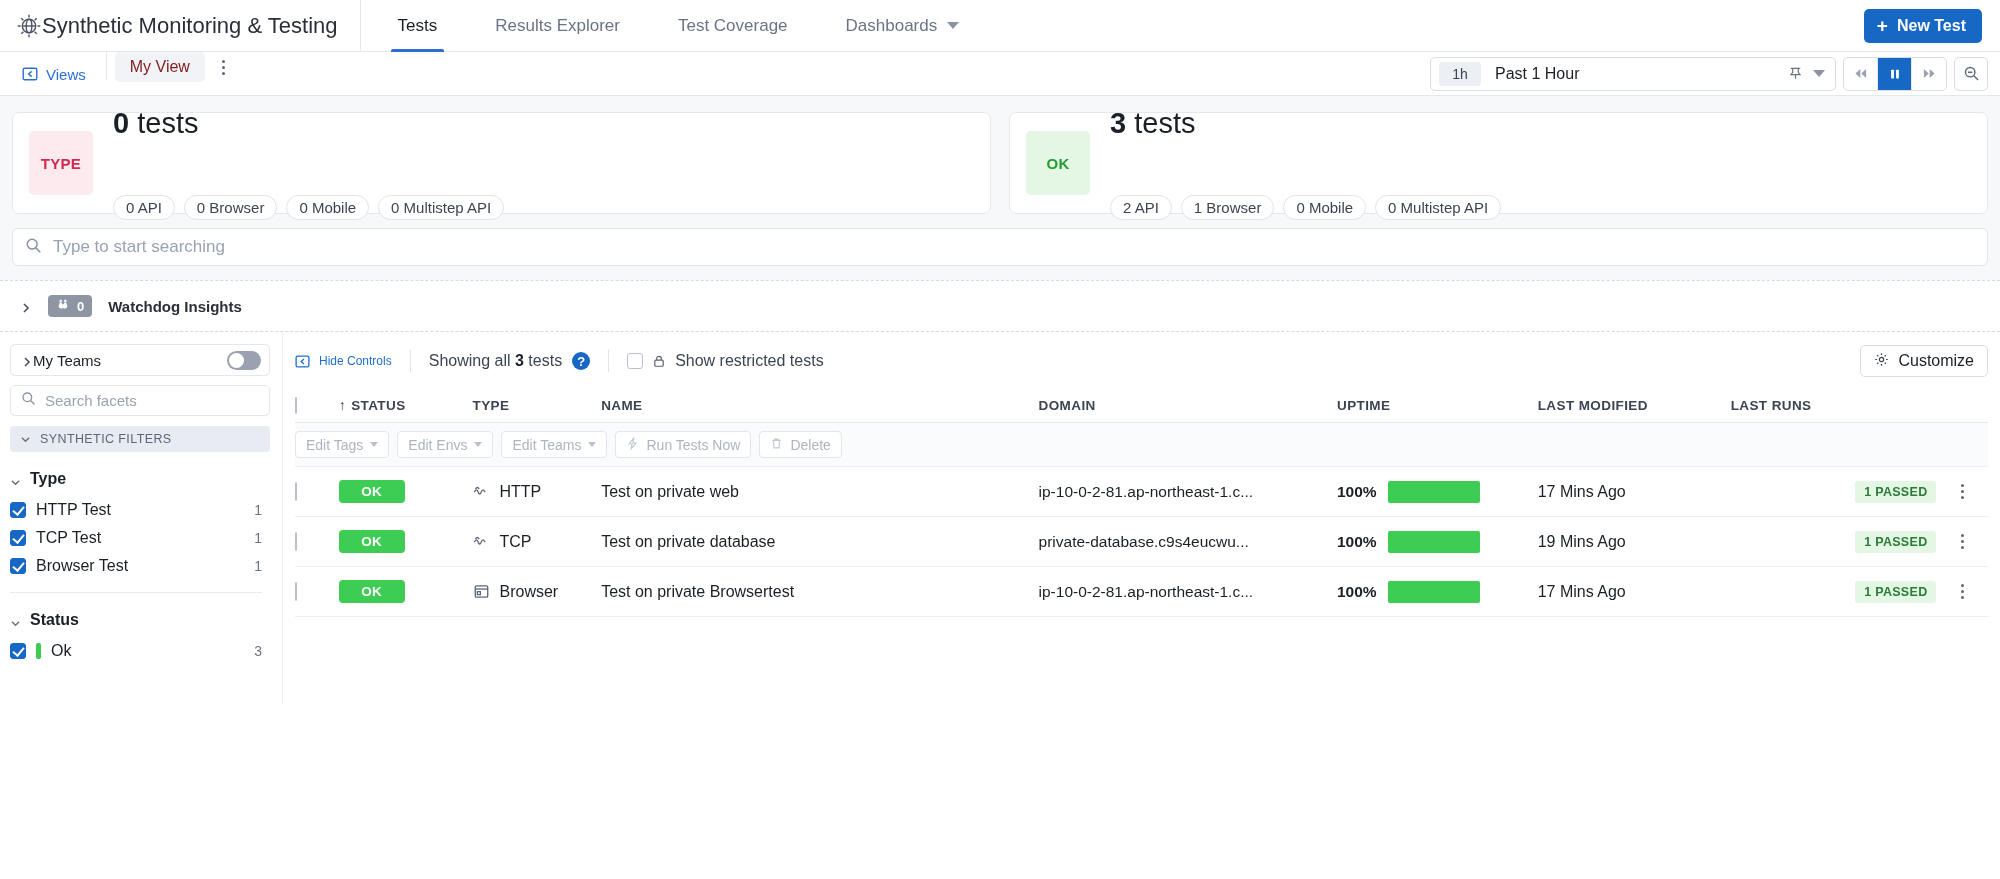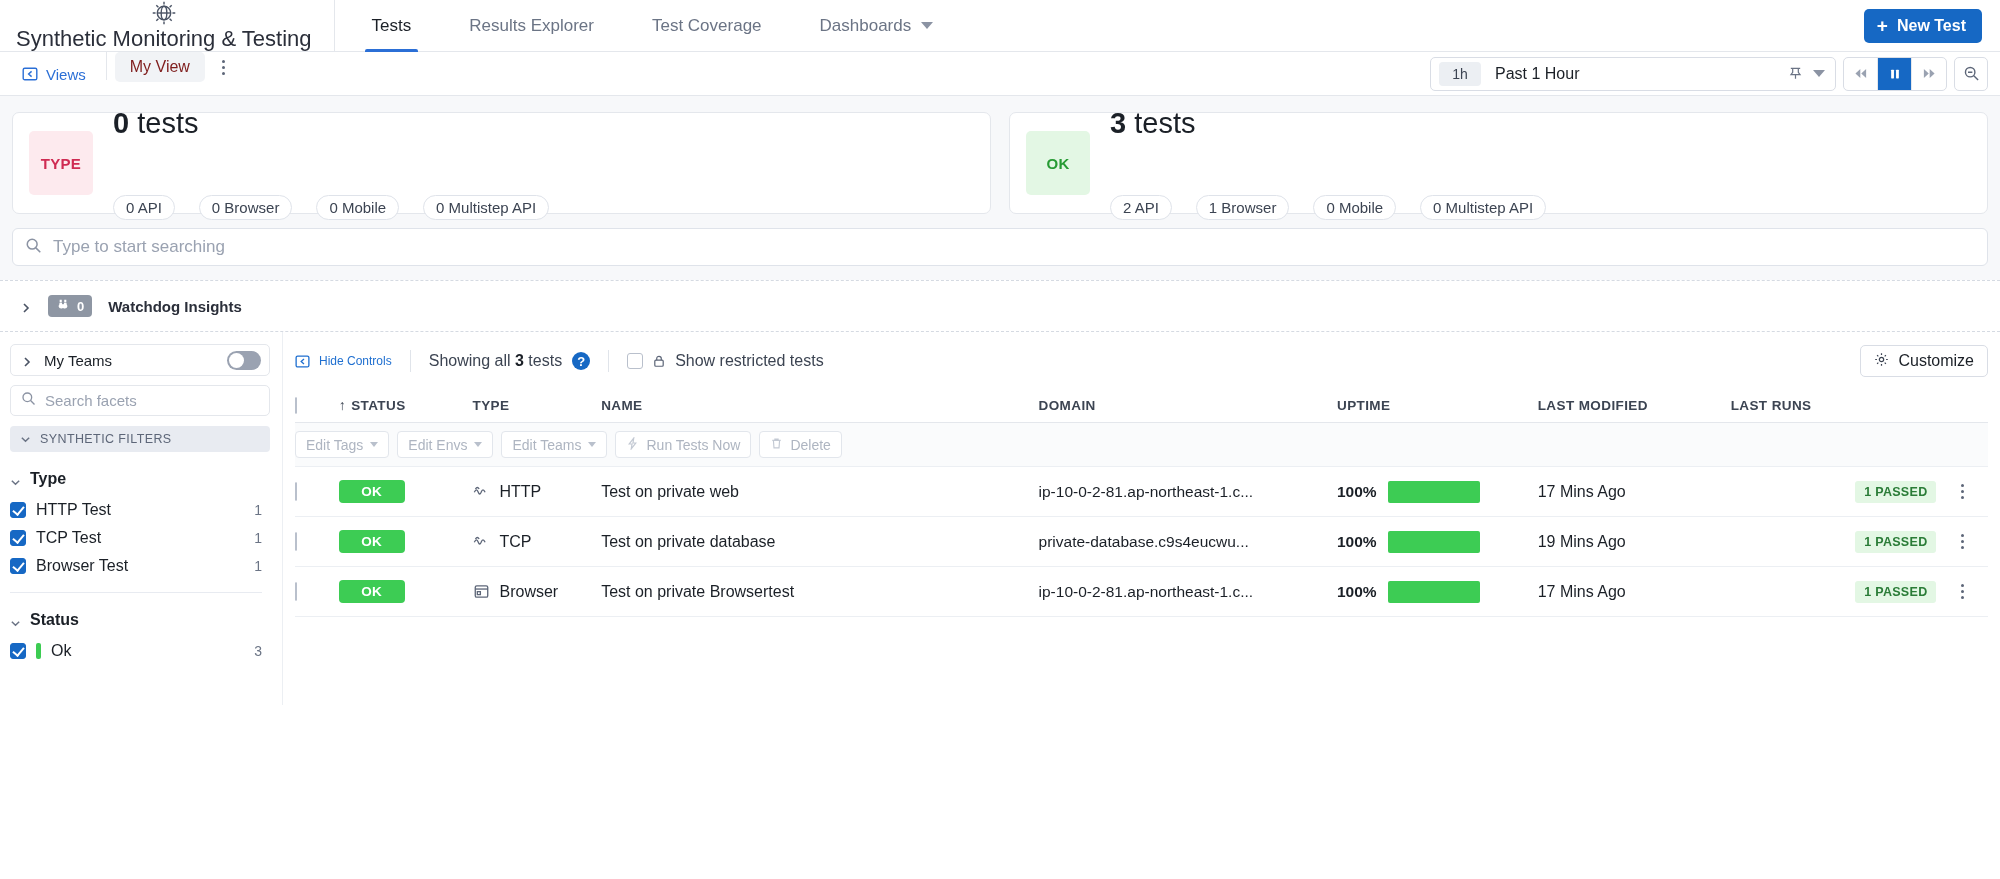--- a/index.html
+++ b/index.html
@@ -10,21 +10,21 @@
     color: #2b2f3a;
     overflow: hidden;
   }
   .app { width: 2000px; height: 879px; position: relative; background: #fff; }
 
   
   .topnav {
     height: 52px; background: #fff; border-bottom: 1px solid #e4e7ec;
     display: flex; align-items: center; padding: 0 18px 0 16px;
   }
-  .brand { display: flex; align-items: center; padding-right: 22px; flex-direction: column; }
+  .brand { display: flex; align-items: center; padding-right: 22px; }
   .brand-logo { width: 26px; height: 26px; color: #4a5364; }
   .brand-title { font-size: 22px; font-weight: 400; color: #2b2f3a; white-space: nowrap; }
   .nav-sep { width: 1px; height: 52px; background: #e4e7ec; margin-right: 8px; }
   .navtabs { display: flex; align-items: stretch; height: 52px; }
   .navtab {
     display: flex; align-items: center; height: 52px; padding: 0 29px;
     font-size: 17px; color: #6b7485; cursor: pointer; position: relative;
     white-space: nowrap; gap: 10px;
   }
   .navtab.active { color: #1b2027; font-weight: 400; }
@@ -103,21 +103,21 @@
   .statusblock {
     width: 64px; height: 64px; border-radius: 5px; display: flex;
     align-items: center; justify-content: center; font-size: 15px; font-weight: 700;
     letter-spacing: .3px;
   }
   .sb-alert { background: #fdeaee; color: #cf2b52; }
   .sb-ok { background: #e3f7e4; color: #279b34; }
   .card-body { display: flex; flex-direction: column; gap: 8px; }
   .card-count { font-size: 29px; color: #1b2027; font-weight: 400; }
   .card-count b { font-weight: 700; }
-  .pills { display: flex; gap: 24px; margin-top: 47px; }
+  .pills { display: flex; gap: 9px; margin-top: 47px; }
   .pill {
     border: 1px solid #dfe3ea; border-radius: 13px; height: 25px; padding: 0 12px;
     display: flex; align-items: center; font-size: 15px; color: #3c4452; background: #fff;
     white-space: nowrap; cursor: pointer;
   }
 
   
   .searchwrap { padding: 4px 12px 14px 12px; background: #f7f8fa; }
   .searchbar {
     height: 38px; background: #fff; border: 1px solid #dfe3ea; border-radius: 6px;
@@ -140,21 +140,21 @@
     display: flex; align-items: center; gap: 7px; padding: 0 8px; font-size: 13px; font-weight: 700;
   }
   .wd-label { font-size: 15px; font-weight: 700; color: #2b2f3a; }
 
   
   .lower { display: flex; height: 373px; background: #fff; }
 
   .facets { width: 283px; padding: 12px 12px 0 10px; border-right: 1px solid #eceff3; }
   .myteams {
     height: 32px; border: 1px solid #e4e7ec; border-radius: 5px; display: flex;
-    align-items: center; padding: 0 8px 0 10px; gap: 11px; background: #fff; cursor: pointer;
+    align-items: center; padding: 0 8px 0 10px; background: #fff; cursor: pointer;
   }
   .myteams-label { font-size: 15px; color: #1b2027; }
   .toggle {
     margin-left: auto; width: 34px; height: 19px; border-radius: 10px; background: #9aa2b1;
     position: relative; cursor: pointer;
   }
   .toggle i {
     position: absolute; left: 2px; top: 2px; width: 15px; height: 15px;
     border-radius: 50%; background: #fff; display: block;
   }

